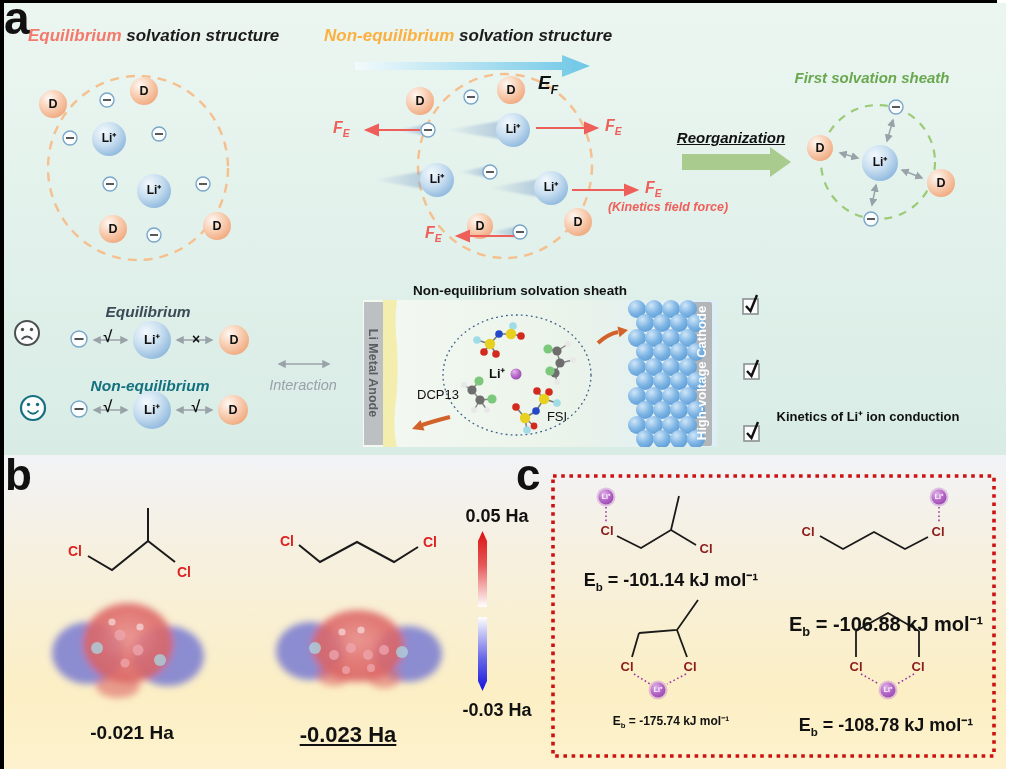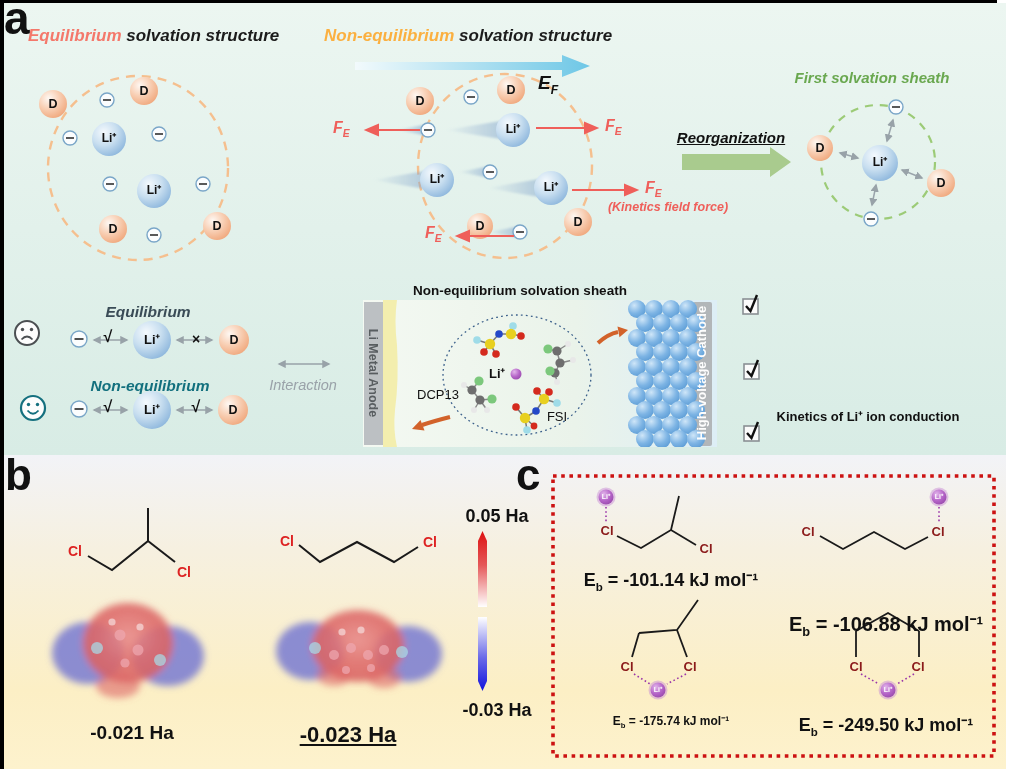--- a/index.html
+++ b/index.html
@@ -524,14 +524,14 @@
 <div class="t b ctr" style="left:690px;top:667px;font-size:13px;color:#8b1a1a">Cl</div>
 <div class="t b ctr" style="left:856px;top:667px;font-size:13px;color:#8b1a1a">Cl</div>
 <div class="t b ctr" style="left:918px;top:667px;font-size:13px;color:#8b1a1a">Cl</div>
 <div class="t b ctr" style="left:606px;top:497px;font-size:7px;color:#fff">Li⁺</div>
 <div class="t b ctr" style="left:939px;top:497px;font-size:7px;color:#fff">Li⁺</div>
 <div class="t b ctr" style="left:658px;top:690px;font-size:7px;color:#fff">Li⁺</div>
 <div class="t b ctr" style="left:888px;top:690px;font-size:7px;color:#fff">Li⁺</div>
 <div class="t b ctx" style="left:671px;top:570px;font-size:18px;"><span>E</span><sub>b</sub><span> = -101.14 kJ mol⁻¹</span></div>
 <div class="t b ctx" style="left:886px;top:570px;font-size:20px;margin-top:43px;"><span>E</span><sub>b</sub><span> = -106.88 kJ mol⁻¹</span></div>
 <div class="t b ctx" style="left:671px;top:715px;font-size:12px;"><span>E</span><sub>b</sub><span> = -175.74 kJ mol⁻¹</span></div>
-<div class="t b ctx" style="left:886px;top:715px;font-size:18px;"><span>E</span><sub>b</sub><span> = -249.50 kJ mol⁻¹</span></div>
+<div class="t b ctx" style="left:886px;top:715px;font-size:18px;"><span>E</span><sub>b</sub><span> = -108.78 kJ mol⁻¹</span></div>
 </div>
 
 </body></html>

